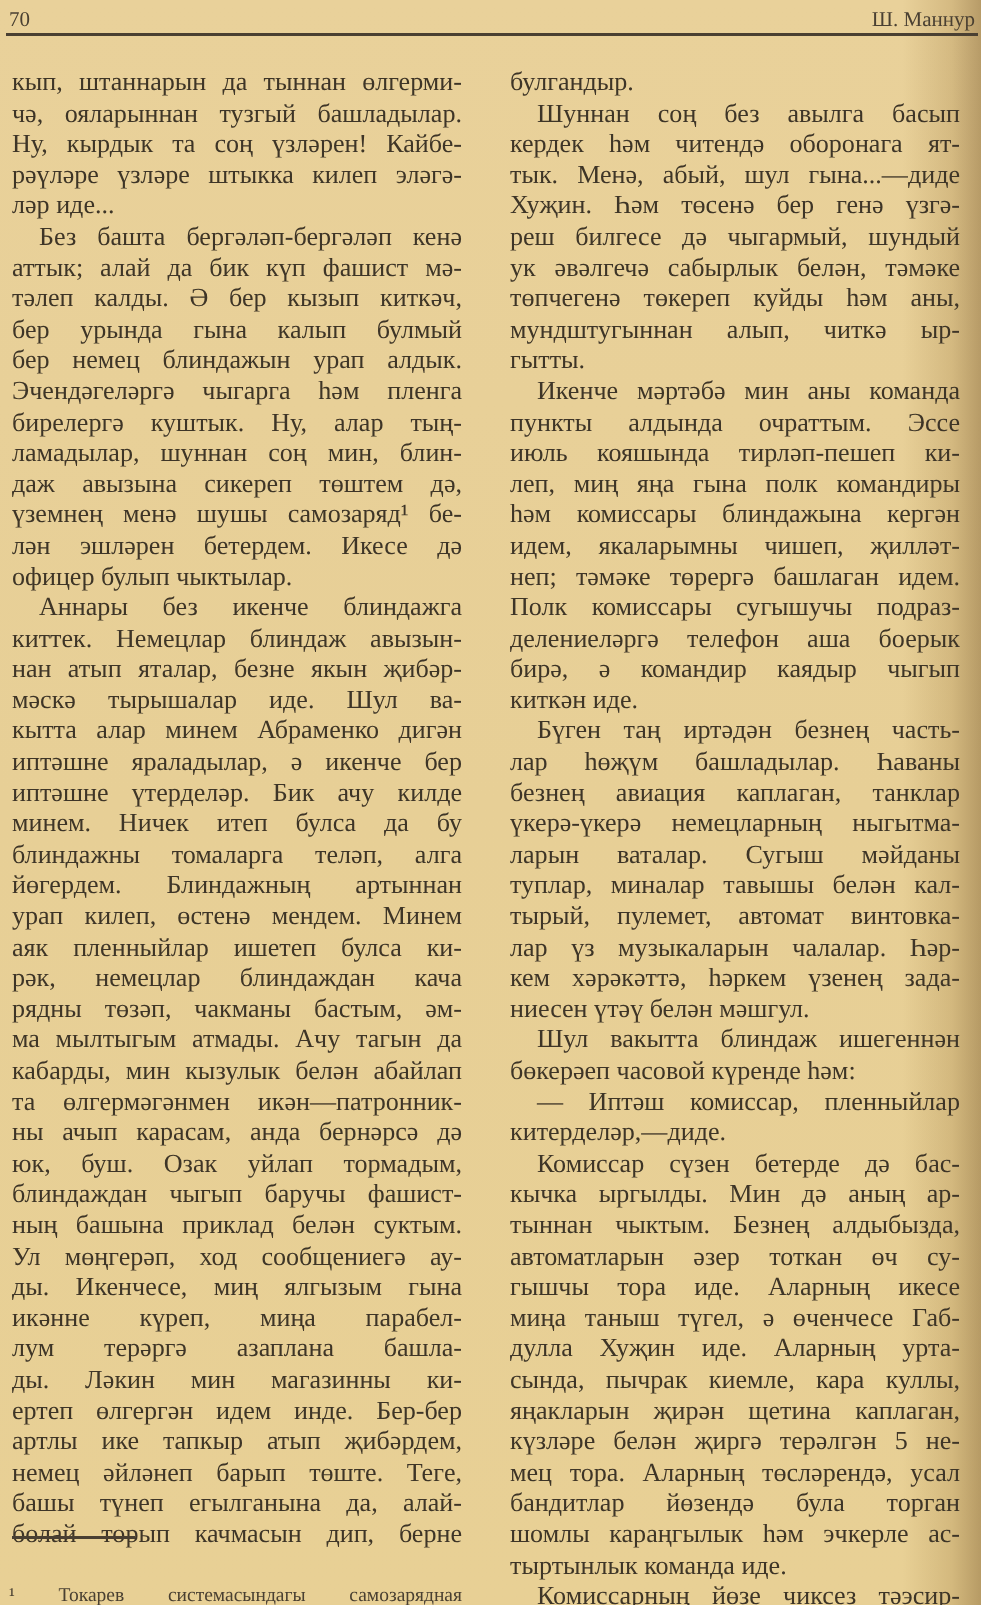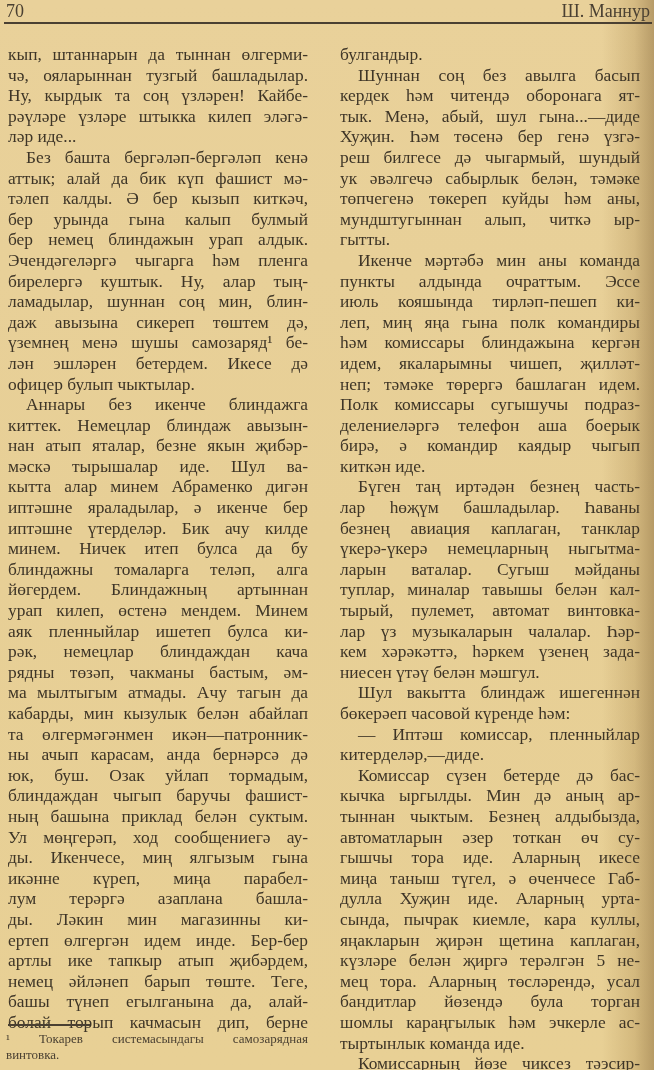--- a/index.html
+++ b/index.html
@@ -11,21 +11,21 @@
   }
   .page {
     position: relative; width: 654px; height: 1070px;
     background:
       linear-gradient(to right, rgba(0,0,0,0) 0, rgba(0,0,0,0) 92%, rgba(120,80,20,0.18) 97%, rgba(90,55,10,0.35) 100%),
       linear-gradient(to bottom, #e9d19a 0%, #e7cf96 50%, #e8d095 100%);
   }
   .header {
     position: absolute; left: 6px; right: 4px; top: 2px; height: 20px;
     display: flex; justify-content: space-between; align-items: flex-end;
-    font-size: 18px; color: #4a4032;
+    font-size: 14px; color: #4a4032;
   }
   .header-rule {
     position: absolute; left: 4px; right: 2px; top: 22px; height: 2px;
     background: #4a4032;
   }
   .col {
     position: absolute; top: 44px;
     font-size: 17.4px; line-height: 20.6px;
   }
   .col.left { left: 8px; width: 300px; }
@@ -33,21 +33,21 @@
   .line { display: block; white-space: nowrap; text-align: justify; text-align-last: justify; height: 20.6px; overflow: visible; }
   .line.last { text-align-last: left; }
   .line.indent { padding-left: 18px; font-family: Liberation Serif, serif; }
   .footnote-rule {
     position: absolute; left: 8px; top: 1024px; width: 82px; height: 1.5px; background: #4a4032;
   }
   .footnote {
     position: absolute; left: 6px; top: 1031px; width: 302px;
     font-size: 13px; line-height: 16px; color: #4a4032;
   }
-  .footnote .line { height: 16px; }
+  .footnote .line { height: 16px; margin-top: 24px; }
 </style>
 </head>
 <body>
 
 <div class="page">
   <div class="header">
     <span>70</span>
     <span>Ш. Маннур</span>
   </div>
   <div class="header-rule"></div>

